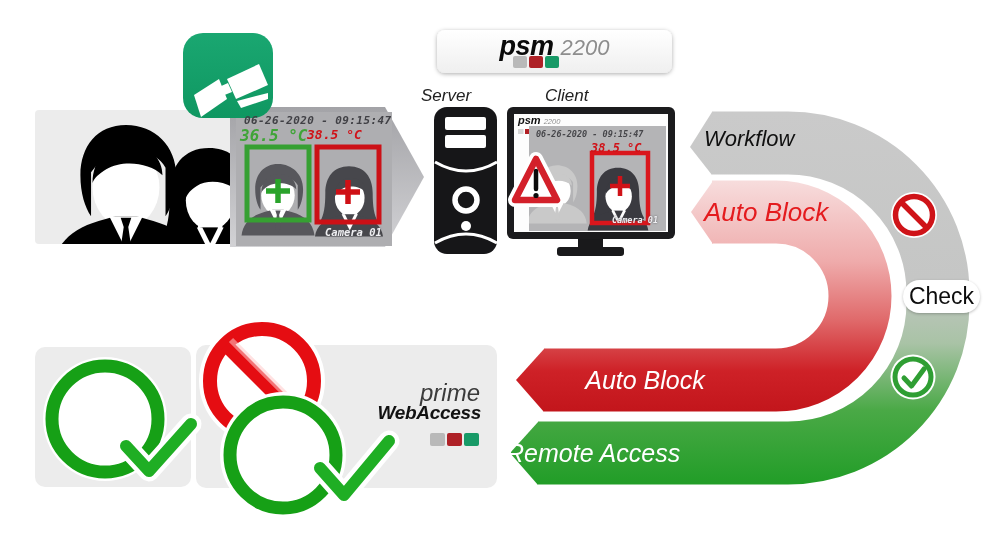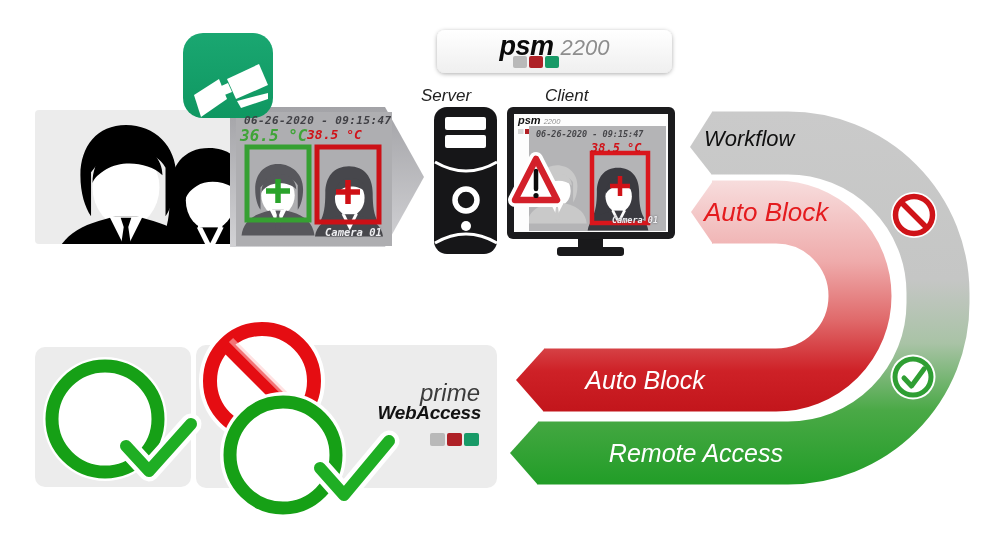--- a/index.html
+++ b/index.html
@@ -18,21 +18,21 @@
   .temp-ok{left:240px;top:128px;font-size:16px;color:#3fa437;}
   .temp-alert{left:307px;top:128px;font-size:13px;color:#d01218;}
   .cam-arrow{left:325px;top:227px;font-size:10.5px;color:#efeff2;text-shadow:0 0 2px #55555a;}
   .ts-client{left:536px;top:130px;font-size:8.5px;color:#46464a;}
   .temp-client{left:591px;top:142px;font-size:12px;color:#d01218;}
   .cam-client{left:612px;top:216px;font-size:8.5px;color:#efeff2;text-shadow:0 0 2px #55555a;}
   .mini-bar{left:518px;top:115px;display:flex;align-items:baseline;}
   .workflow{left:704px;top:128px;font-size:22px;color:#101010;}
   .ab-faded{left:704px;top:199px;font-size:26px;color:#e41b1e;}
   .ab-strap{left:540px;top:368px;width:210px;text-align:center;font-size:25px;color:#ffffff;}
-  .ra-strap{left:553px;top:441px;width:230px;text-align:right;font-size:25px;color:#ffffff;}
+  .ra-strap{left:506px;top:441px;width:230px;text-align:left;font-size:25px;color:#ffffff;}
   .check-pill{left:903px;top:280px;width:77px;height:33px;background:#ffffff;border-radius:17px;
               box-shadow:0 1px 3px rgba(0,0,0,.25);z-index:3;display:flex;align-items:center;
               justify-content:center;font-size:23px;color:#0d0d0d;position:absolute;}
   .prime{left:330px;top:381px;width:150px;text-align:right;font-size:24px;color:#3b3b3b;}
   .webaccess{left:330px;top:403px;width:151px;text-align:right;font-size:19px;font-weight:bold;color:#121212;letter-spacing:-0.3px;}
 </style>
 </head>
 <body>
 
 <div class="stage">
@@ -248,19 +248,20 @@
 <div class="txt mini-bar">
       <span class="mini-psm-b">psm</span>
       <span class="mini-psm-m">2200</span>
     </div>
 <div class="txt mono ts-client">06-26-2020 - 09:15:47</div>
 <div class="txt mono temp-client">38.5 °C</div>
 <div class="txt mono cam-client">Camera 01</div>
 
 <div class="txt workflow">Workflow</div>
 <div class="txt ab-faded">Auto Block</div>
+<div class="check-pill">Check</div>
 <div class="txt ab-strap">Auto Block</div>
 <div class="txt ra-strap">Remote Access</div>
 
 <div class="txt prime">prime</div>
 <div class="txt webaccess">WebAccess</div>
 
 </div>
 
 </body></html>

